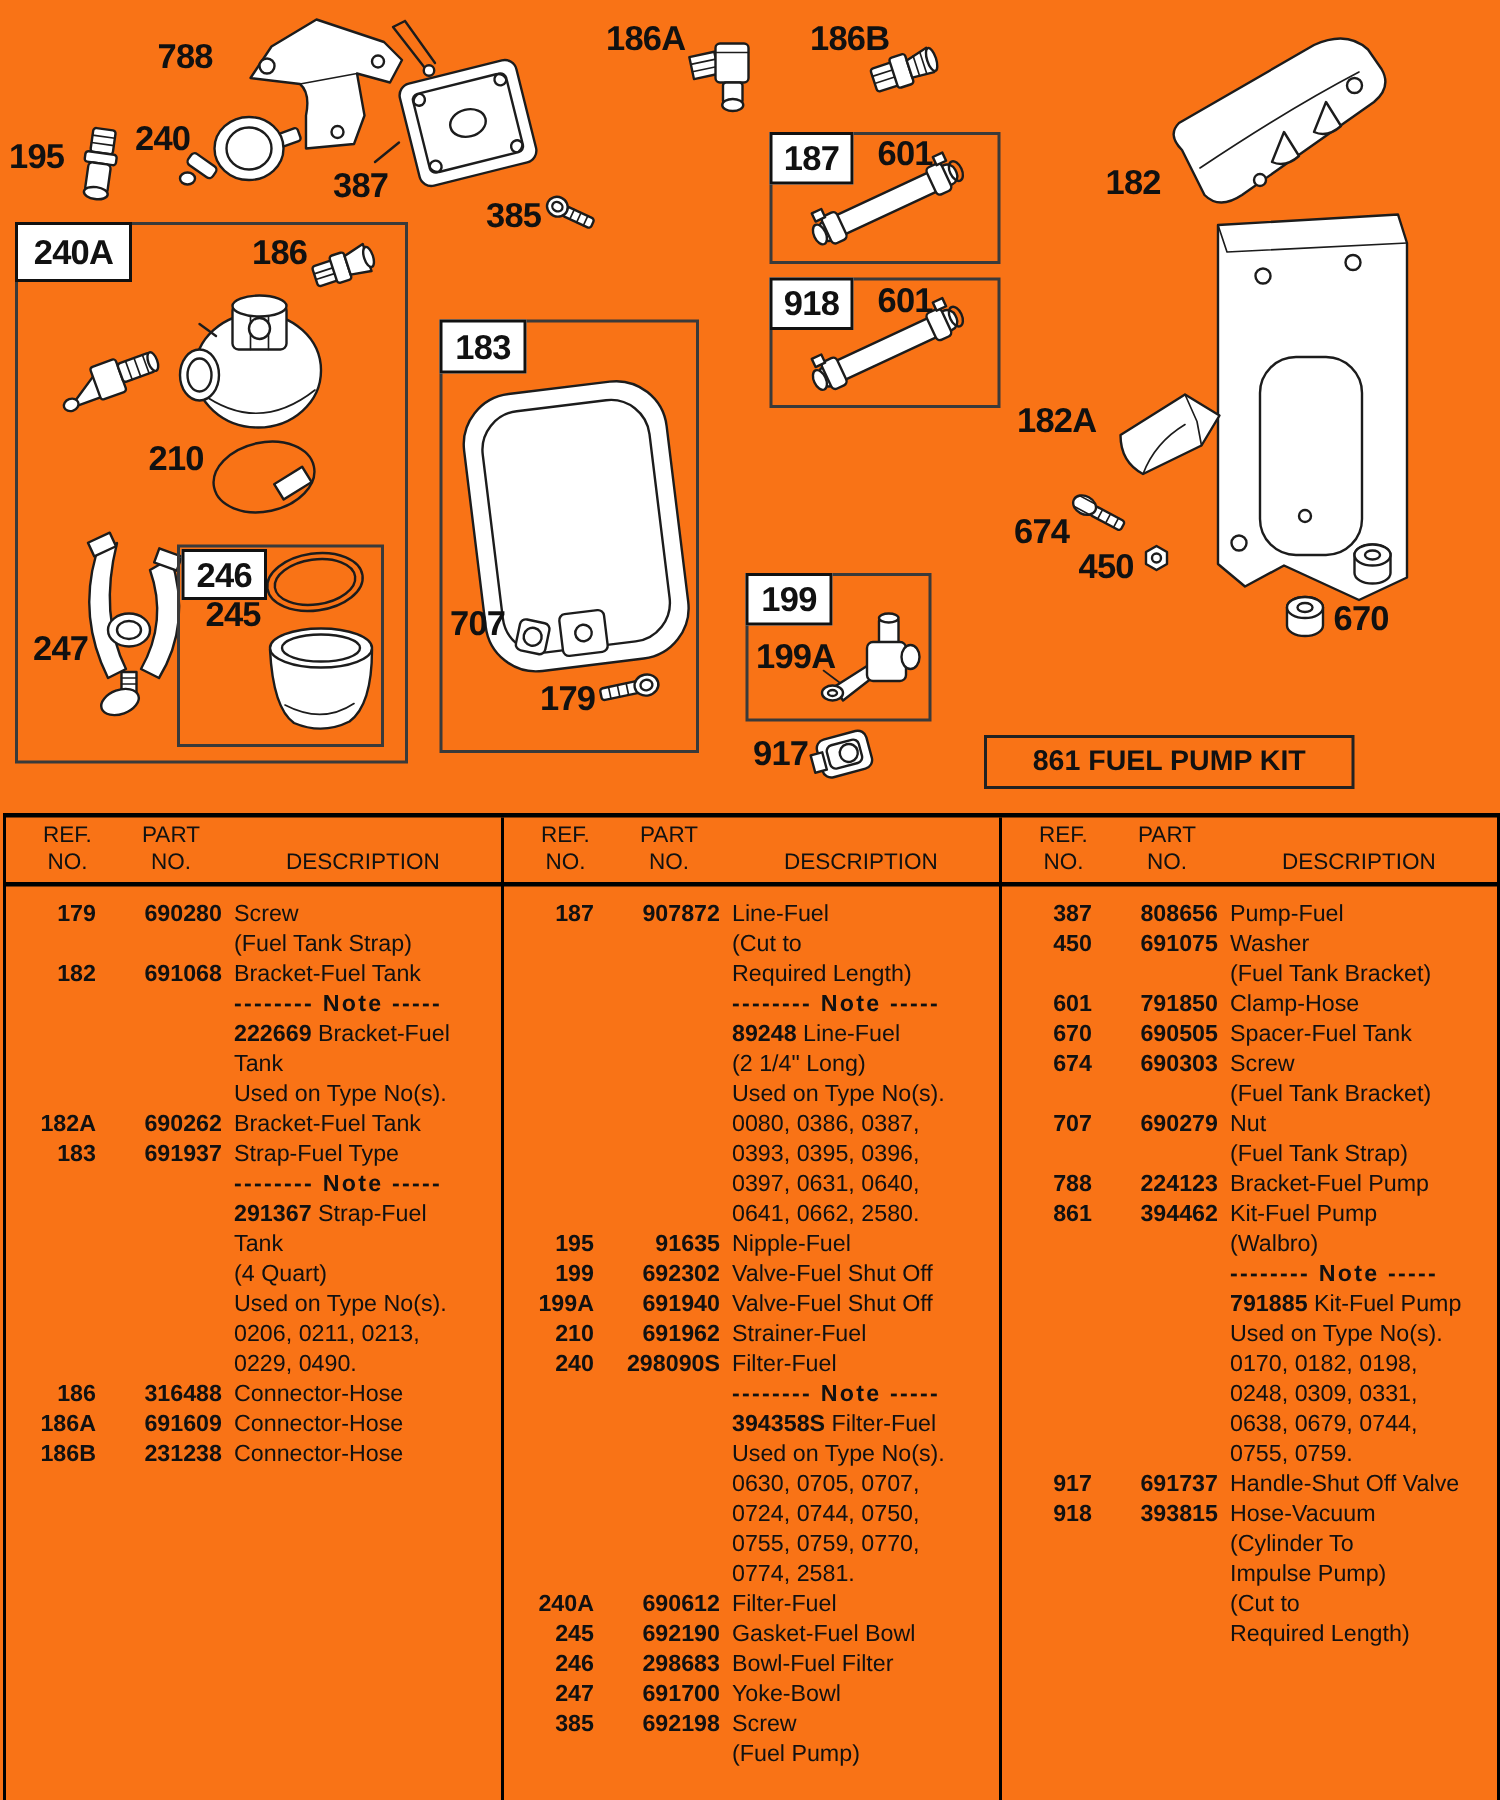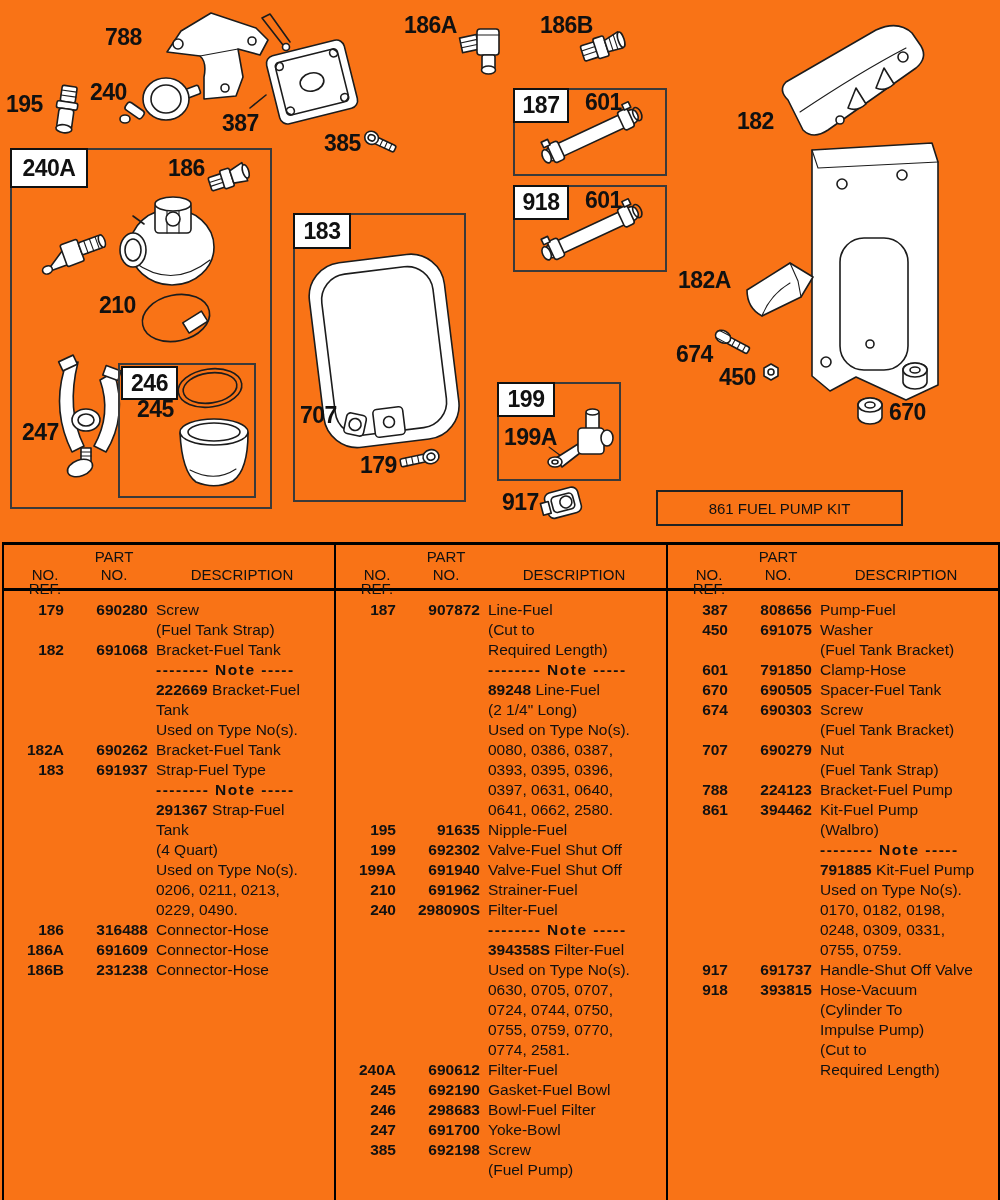--- a/index.html
+++ b/index.html
@@ -7,30 +7,30 @@
          font-family:"Liberation Sans",sans-serif;color:#111;}
   .art{position:absolute;left:0;top:0;}
   .art *{stroke:#1c1c1c;stroke-width:1.6;fill:none;stroke-linejoin:round;stroke-linecap:round;}
   .art .w{fill:#ffffff;}
   .art .thin{stroke-width:1.1;}
   .callout{position:absolute;font-weight:bold;font-size:23px;letter-spacing:-0.5px;white-space:nowrap;}
   .cbox{position:absolute;border:2px solid #111;background:#fff;display:flex;align-items:center;
         justify-content:center;font-weight:bold;font-size:23px;letter-spacing:-0.5px;z-index:3;}
   .container-box{position:absolute;border:2px solid #3a3a3a;z-index:1;}
   .kit-label{position:absolute;left:656px;top:490px;width:243px;height:32px;border:2px solid #222;
-        display:flex;align-items:center;justify-content:center;font-weight:normal;font-size:15px;z-index:3;}
+        display:flex;align-items:center;justify-content:center;font-weight:bold;font-size:19px;z-index:3;}
   
   .parts-table{position:absolute;left:2px;top:542px;width:994px;height:658px;
         border-top:3px solid #000;border-left:2px solid #000;border-right:2px solid #000;
         display:flex;font-size:15.5px;}
   .pcol{flex:1 1 0;min-width:0;}
   .pcol + .pcol{border-left:2px solid #000;}
   .phead{position:relative;height:43px;border-bottom:3px solid #000;font-size:15px;}
   .phead span{position:absolute;white-space:nowrap;}
-  .h-ref1{left:14px;top:3px;width:54px;text-align:center;margin-top:32px;}
+  .h-ref1{left:14px;top:3px;width:54px;text-align:center;}
   .h-ref2{left:14px;top:21px;width:54px;text-align:center;}
   .h-part1{left:76px;top:3px;width:68px;text-align:center;}
   .h-part2{left:76px;top:21px;width:68px;text-align:center;}
   .h-desc{left:150px;top:21px;right:4px;text-align:center;}
   .rows{padding-top:9px;}
   .tl{display:flex;line-height:20px;white-space:nowrap;}
   .c-ref{width:60px;text-align:right;font-weight:bold;flex:none;}
   .c-part{width:84px;text-align:right;font-weight:bold;flex:none;}
   .c-desc{margin-left:8px;flex:1;min-width:0;overflow:hidden;}
   .c-desc b.note{letter-spacing:1.5px;}
@@ -672,20 +672,25 @@
             <span class="c-desc">0170, 0182, 0198,</span>
           </div>
           <div class="tl">
             <span class="c-ref"></span>
             <span class="c-part"></span>
             <span class="c-desc">0248, 0309, 0331,</span>
           </div>
           <div class="tl">
             <span class="c-ref"></span>
             <span class="c-part"></span>
+            <span class="c-desc">0638, 0679, 0744,</span>
+          </div>
+          <div class="tl">
+            <span class="c-ref"></span>
+            <span class="c-part"></span>
             <span class="c-desc">0755, 0759.</span>
           </div>
           <div class="tl">
             <span class="c-ref">917</span>
             <span class="c-part">691737</span>
             <span class="c-desc">Handle-Shut Off Valve</span>
           </div>
           <div class="tl">
             <span class="c-ref">918</span>
             <span class="c-part">393815</span>

